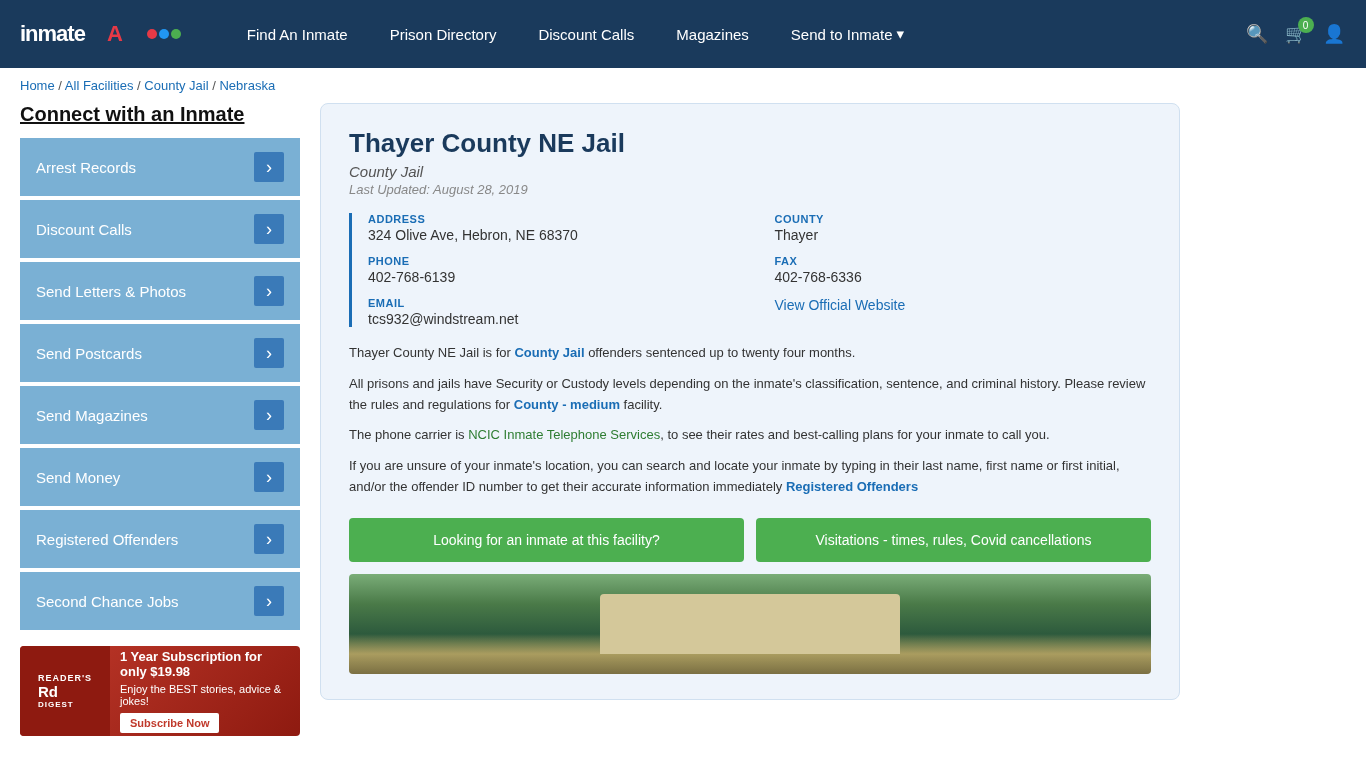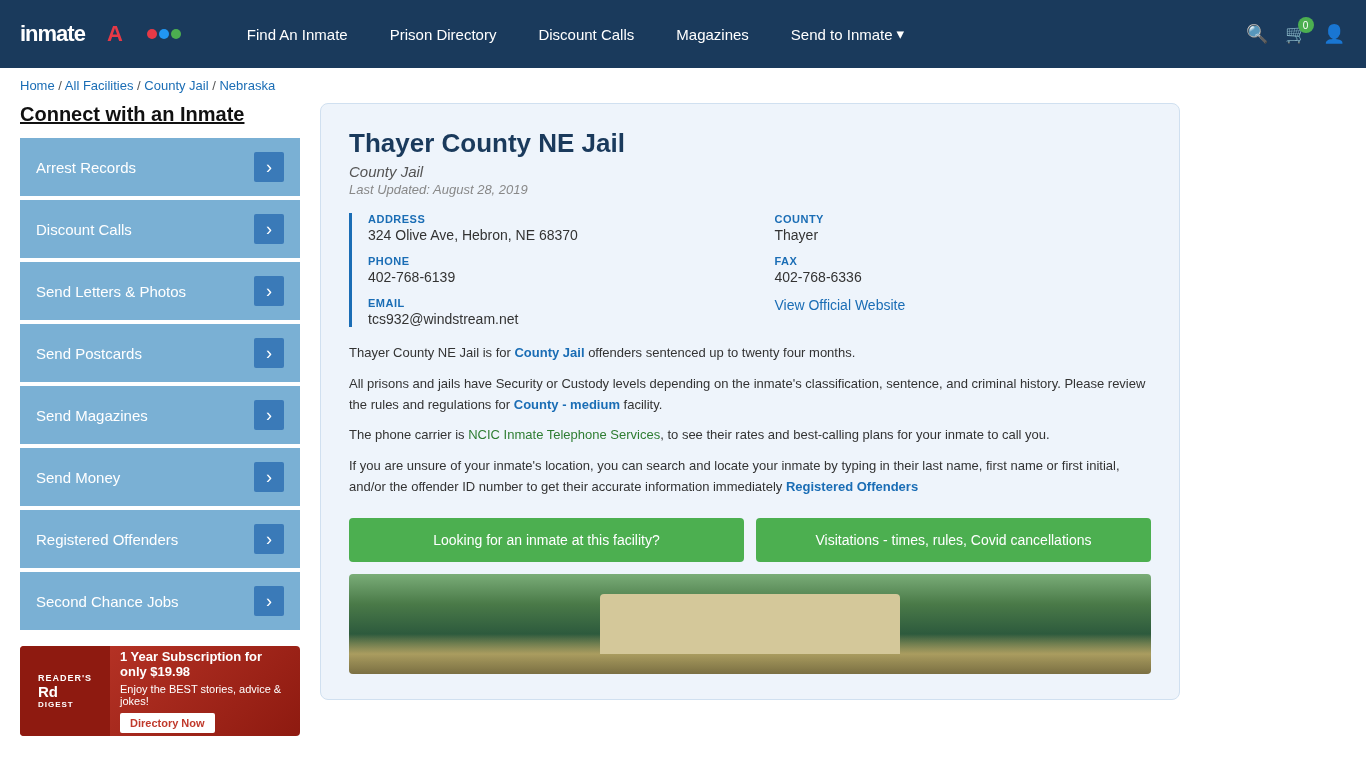--- a/index.html
+++ b/index.html
@@ -383,21 +383,21 @@
       <div class="ad-banner-img">
         <div>
           <div style="font-size:9px;letter-spacing:1px;">READER'S</div>
           <div style="font-size:15px;font-weight:bold;">Rd</div>
           <div style="font-size:8px;letter-spacing:1px;">DIGEST</div>
         </div>
       </div>
       <div class="ad-banner-text">
         <div class="ad-title">1 Year Subscription for only $19.98</div>
         <div class="ad-sub">Enjoy the BEST stories, advice &amp; jokes!</div>
-        <button class="ad-subscribe-btn">Directory Now</button>
+        <button class="ad-subscribe-btn">Subscribe Now</button>
       </div>
     </div>
   </aside>
 
   <main class="content">
     <div class="facility-card">
       <h1 class="facility-title">Thayer County NE Jail</h1>
       <div class="facility-type">County Jail</div>
       <div class="facility-updated">Last Updated: August 28, 2019</div>
 

